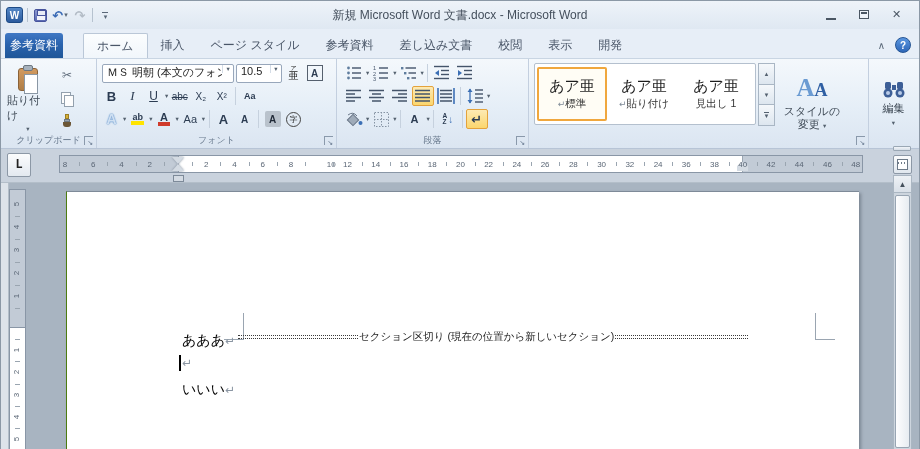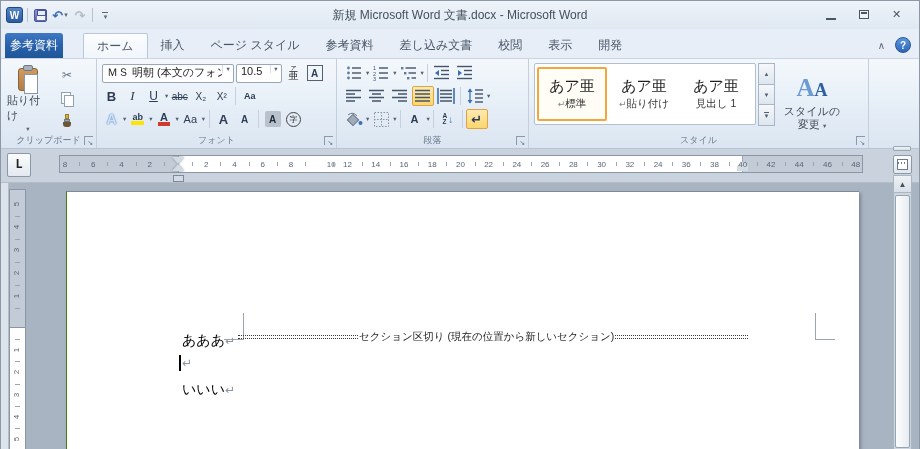--- a/index.html
+++ b/index.html
@@ -531,24 +531,40 @@
         <div class="sbtn">▲</div>
         <div class="sbtn">▼</div>
         <div class="sbtn">
             <span class="bar">▼</span>
           </div>
       </div>
       <div class="chg-btn btn">
         <span class="AA"><b>A</b><b>A</b></span>
         <span class="t"><span>スタイルの</span><br><span>変更</span> <span class="dd2">▾</span></span>
       </div>
-      <div class="glabel">スタイル</div>
       <div class="launcher"></div>
     </div>
 
+    <div class="group g-edit">
+      <div class="edit-btn btn">
+        <svg width="24" height="17">
+            <g fill="#3d5f97">
+              <rect x="3" y="1" width="6" height="7" rx="1.5"></rect>
+              <rect x="15" y="1" width="6" height="7" rx="1.5"></rect>
+              <rect x="10" y="4" width="4" height="5"></rect>
+              <circle cx="6" cy="12" r="4.5"></circle>
+              <circle cx="18" cy="12" r="4.5"></circle>
+            </g>
+            <circle cx="6" cy="12" r="2" fill="#b9cbe8"></circle>
+            <circle cx="18" cy="12" r="2" fill="#b9cbe8"></circle>
+          </svg>
+        <span class="t">編集</span>
+        <span class="dd2">▾</span>
+      </div>
+    </div>
   </div>
 
   <div class="rulerrow">
     <div class="tabsel">L</div>
     <div class="hruler">
       <div class="hseg white" style="left:118px;width:565px"></div>
       <div class="ind-top" style="left:112px"></div>
       <div class="ind-bot" style="left:112px"></div>
       <div class="ind-sq" style="left:112.5px"></div>
       <div class="ind-right" style="left:677px"></div>

